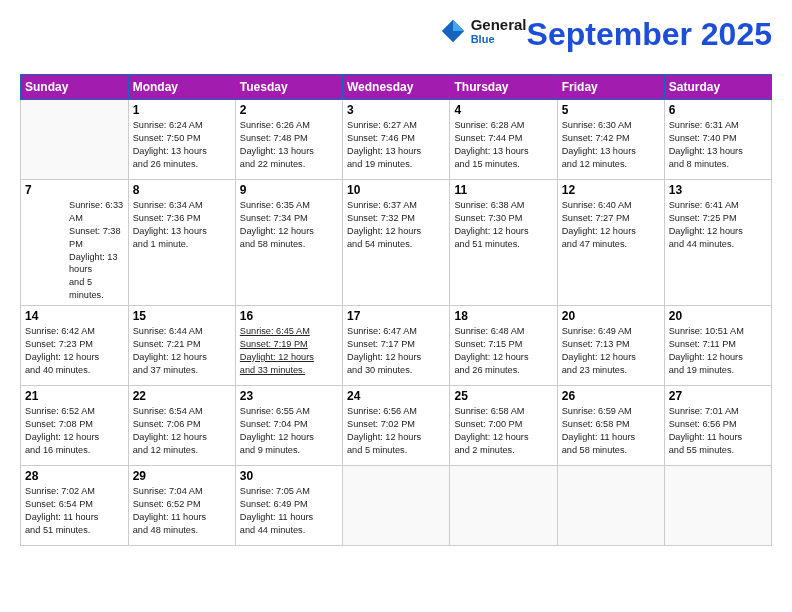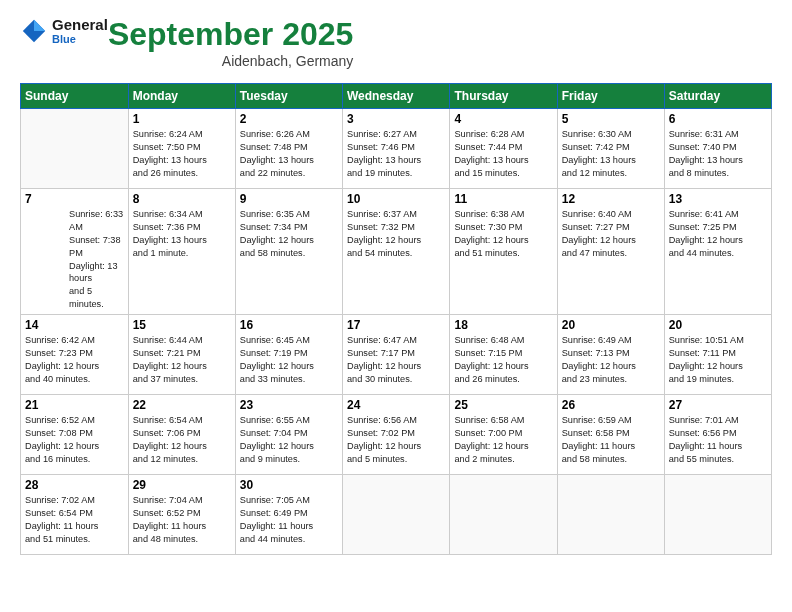--- a/index.html
+++ b/index.html
@@ -12,51 +12,51 @@
     }
     .page {
       width: 792px;
       height: 612px;
       padding: 16px 20px;
       background: #fff;
     }
     .header {
       display: flex;
       align-items: flex-start;
-      justify-content: flex-start;
-      margin-bottom: 14px;
+      justify-content: flex-end;
+      margin-bottom: 21px;
     }
     .logo {
       display: flex;
       align-items: center;
       gap: 4px;
     }
     .logo-icon {
       width: 28px;
       height: 28px;
     }
     .title-block {
       text-align: right;
     }
     .month-title {
       font-size: 32px;
       font-weight: bold;
-      color: #15803d;
+      color: #1d4ed8;
     }
     .location {
       font-size: 14px;
       color: #444;
     }
     .calendar {
       width: 100%;
       border-collapse: collapse;
       font-size: 10px;
     }
     .calendar th {
-      background: #15803d;
+      background: #a21caf;
       color: #fff;
       padding: 5px 4px;
       text-align: left;
       font-size: 12px;
       font-weight: bold;
       border: 1px solid #1565c0;
     }
     .calendar td {
       border: 1px solid #ccc;
       vertical-align: top;
@@ -86,21 +86,20 @@
         <polygon points="20,4 36,20 20,36 4,20" fill="#1565c0"></polygon>
         <polygon points="20,4 36,20 20,20" fill="#42a5f5"></polygon>
       </svg>
       <div>
         <div style="font-size:15px;font-weight:bold;color:#1a1a1a;">General</div>
         <div style="font-size:11px;font-weight:bold;color:#1565c0;">Blue</div>
       </div>
     </div>
     <div class="title-block">
       <div class="month-title">September 2025</div>
-      <div class="location">Aidenbach, Germany</div>
     </div>
   </div>
 
   <table class="calendar">
     <thead>
       <tr>
         <th>Sunday</th>
         <th>Monday</th>
         <th>Tuesday</th>
         <th>Wednesday</th>
@@ -216,21 +215,21 @@
           </td>
           <td>
             <div class="day-num">15</div>
             <div class="day-info" style="white-space: pre-line;">Sunrise: 6:44 AM
 Sunset: 7:21 PM
 Daylight: 12 hours
 and 37 minutes.</div>
           </td>
           <td>
             <div class="day-num">16</div>
-            <div class="day-info" style="white-space: pre-line;">Sunrise: 6:45 AM
+            <div class="day-info" style="white-space: pre-line; text-decoration: underline;">Sunrise: 6:45 AM
 Sunset: 7:19 PM
 Daylight: 12 hours
 and 33 minutes.</div>
           </td>
           <td>
             <div class="day-num">17</div>
             <div class="day-info" style="white-space: pre-line;">Sunrise: 6:47 AM
 Sunset: 7:17 PM
 Daylight: 12 hours
 and 30 minutes.</div>

